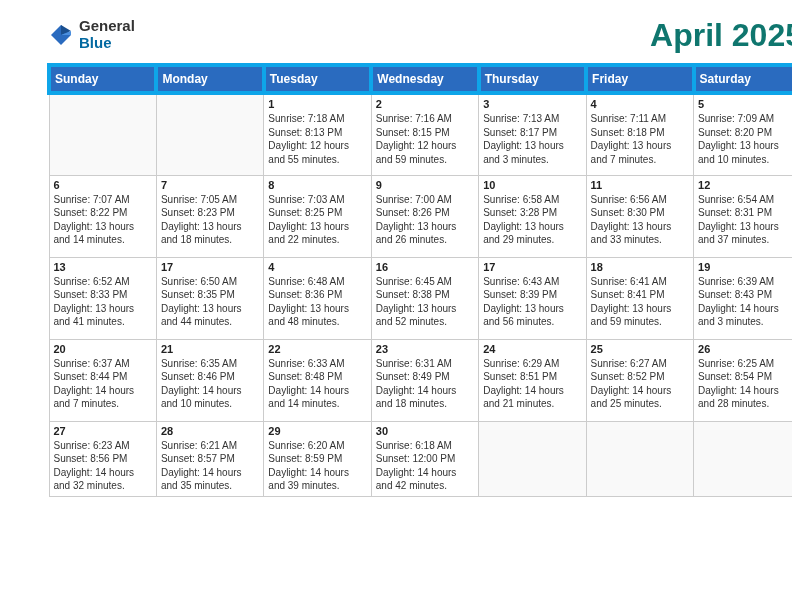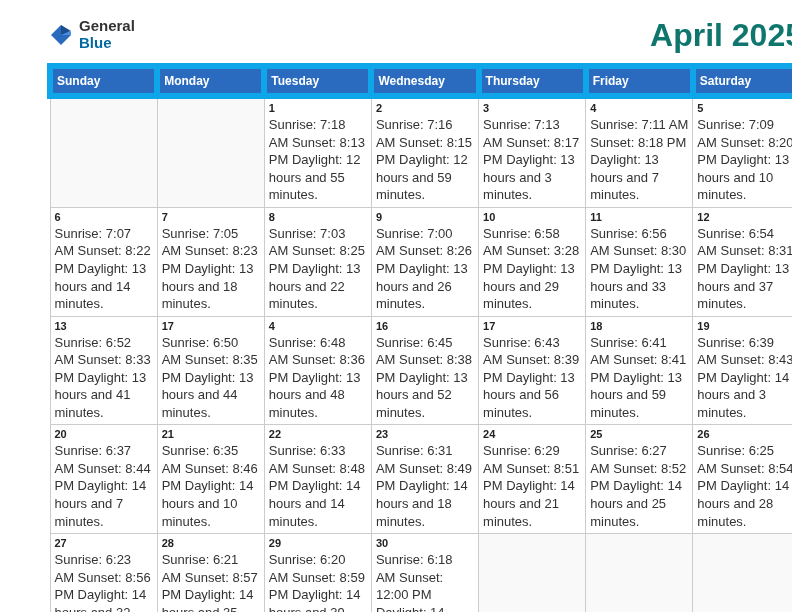--- a/index.html
+++ b/index.html
@@ -66,42 +66,42 @@
       border-collapse: collapse;
       flex: 1;
     }
     .calendar th {
       background: #2a6bbf;
       color: #fff;
       font-size: 12px;
       font-weight: bold;
       padding: 5px 4px;
       text-align: left;
-      border: 6px solid #0ea5e9;
+      border: 4px solid #0ea5e9;
     }
     .calendar td {
       vertical-align: top;
       border: 1px solid #ccc;
       padding: 3px 4px;
       font-size: 9.5px;
       color: #333;
       width: calc(100% / 7);
       height: 82px;
     }
     .calendar td.empty {
       background: #f9f9f9;
     }
     .day-num {
       font-size: 11px;
       font-weight: bold;
       margin-bottom: 2px;
       color: #222;
     }
     .day-info {
-      font-size: 13px;
+      font-size: 10px;
       line-height: 1.35;
       color: #333;
     }
     .last-row td {
       height: 68px;
     }
   </style>
 </head>
 <body>
 

